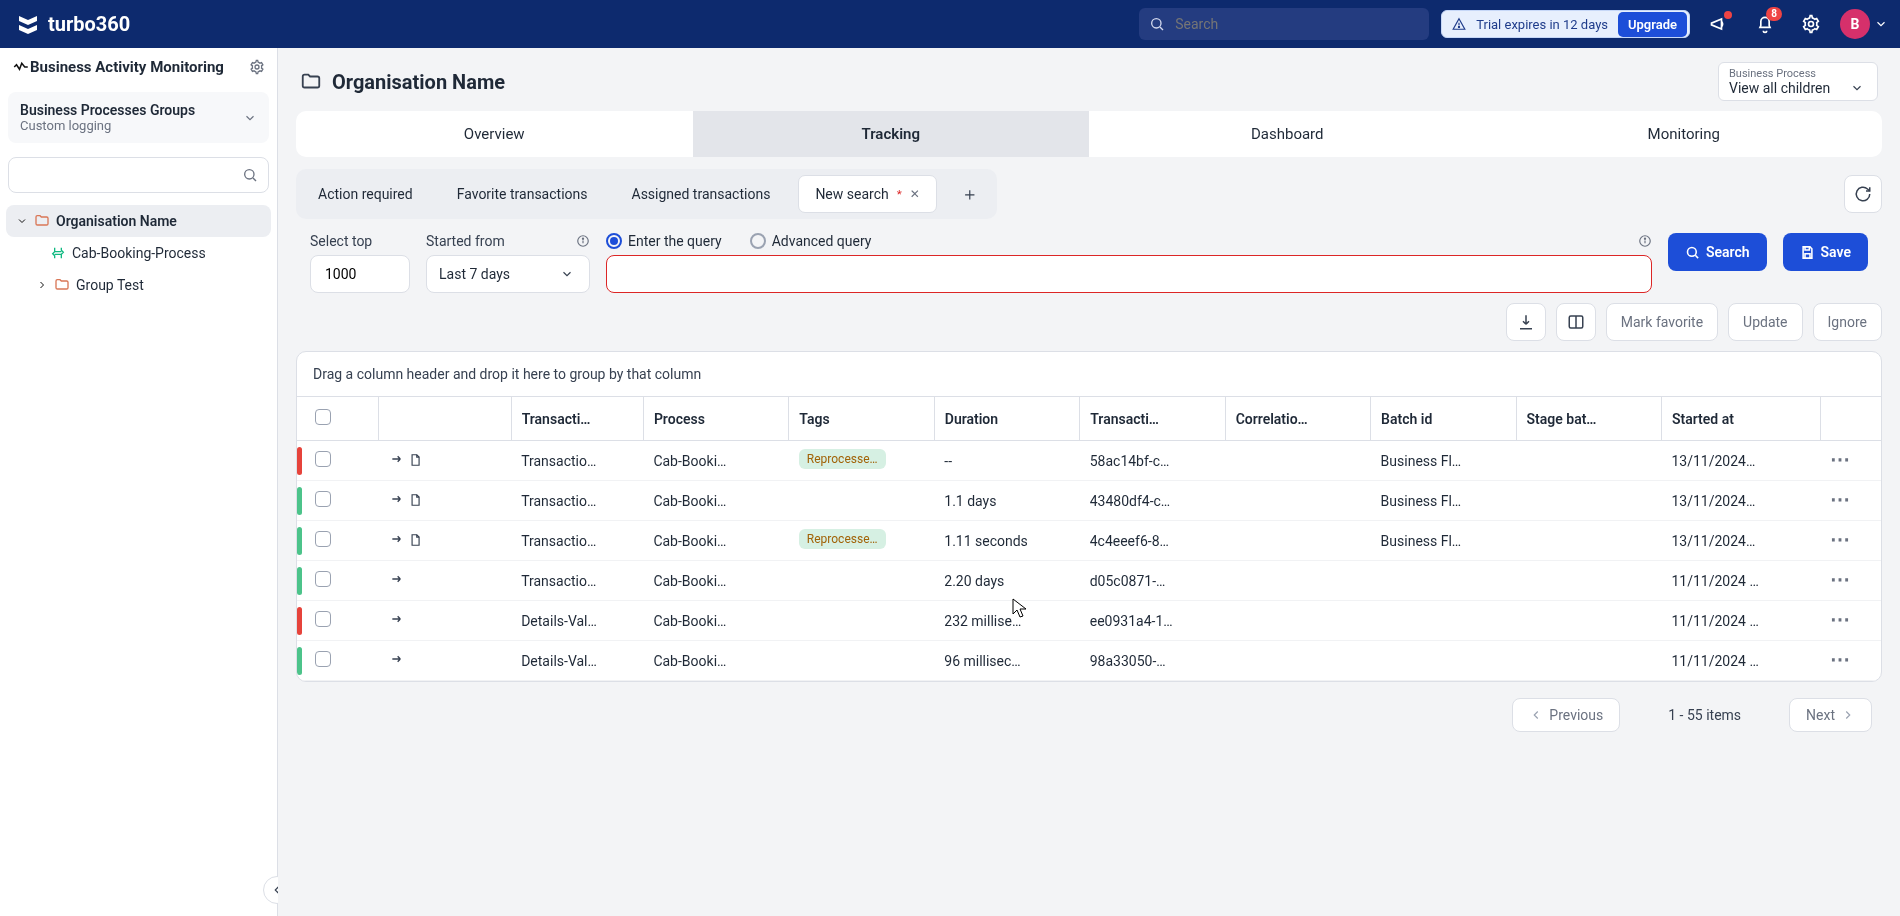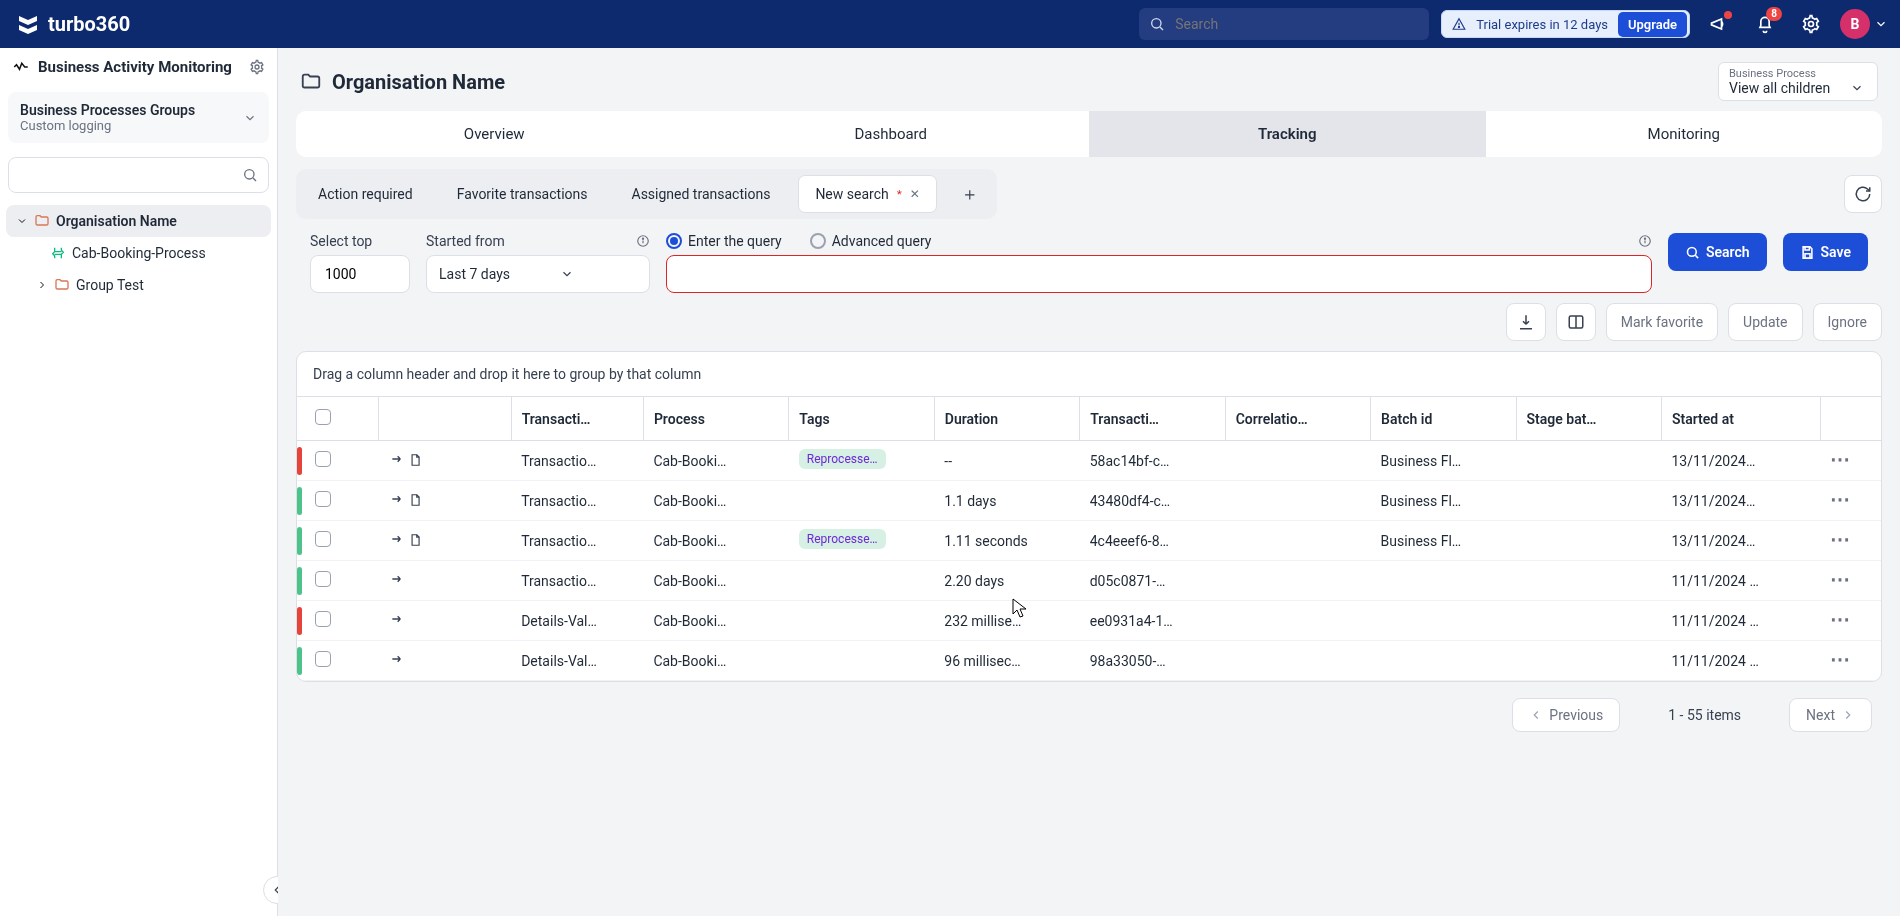--- a/index.html
+++ b/index.html
@@ -31,21 +31,21 @@
   .top-icon .badge{position:absolute;top:0;right:0;background:#ef4444;color:#fff;font-size:10px;border-radius:10px;padding:0 5px;line-height:14px;font-weight:700;}
   .avatar{width:30px;height:30px;background:#d6306b;border-radius:50%;display:flex;align-items:center;justify-content:center;font-weight:700;}
   .avatar-wrap{display:flex;align-items:center;gap:4px;cursor:pointer;}
 
   
   .layout{display:flex;height:868px;}
   .sidebar{width:278px;border-right:1px solid var(--border);display:flex;flex-direction:column;background:#fff;position:relative;}
   .main{flex:1;background:var(--bg);overflow:auto;position:relative;}
 
   
-  .side-hdr{display:flex;align-items:center;gap:8px;padding:10px 12px;font-weight:700;font-size:15px;}
+  .side-hdr{display:flex;align-items:center;gap:0;padding:10px 12px;font-weight:700;font-size:15px;}
   .side-hdr .spacer{flex:1;}
   .side-block{margin:6px 8px;background:#f7f8fa;border-radius:8px;padding:10px 12px;display:flex;align-items:center;cursor:pointer;}
   .side-block .txt{flex:1;}
   .side-block .sub{color:var(--muted);font-size:13px;}
   .side-search{margin:8px;border:1px solid var(--border);border-radius:8px;height:36px;display:flex;align-items:center;padding:0 10px;color:var(--muted);}
   .side-search input{border:none;outline:none;flex:1;font-size:14px;}
   .tree{padding:4px 6px;}
   .tree-item{display:flex;align-items:center;gap:6px;padding:8px 10px;border-radius:8px;cursor:pointer;font-size:14px;}
   .tree-item.active{background:#eceef2;font-weight:600;}
   .tree-child{padding-left:30px;}
@@ -99,21 +99,21 @@
   table{width:100%;border-collapse:collapse;table-layout:fixed;}
   th{text-align:left;padding:12px 10px;font-size:14px;font-weight:600;border-bottom:1px solid var(--border);white-space:nowrap;overflow:hidden;text-overflow:ellipsis;}
   th.sep{border-right:1px solid var(--border);}
   td{padding:8px 10px;font-size:14px;white-space:nowrap;overflow:hidden;text-overflow:ellipsis;border-bottom:1px solid #f1f2f4;}
   tr{height:40px;}
   .status-bar{width:5px;padding:0!important;}
   .sb{width:5px;height:28px;border-radius:3px;}
   .sb.g{background:var(--green);}
   .sb.r{background:var(--red);}
   .chk{width:16px;height:16px;border:1.5px solid #9aa2b1;border-radius:4px;display:inline-block;cursor:pointer;}
-  .tag{background:var(--green-pill);color:#6d28d9;border-radius:6px;padding:3px 8px;font-size:12px;display:inline-block;max-width:90px;overflow:hidden;text-overflow:ellipsis;}
+  .tag{background:var(--green-pill);color:#a16207;border-radius:6px;padding:3px 8px;font-size:12px;display:inline-block;max-width:90px;overflow:hidden;text-overflow:ellipsis;}
   .dots{color:var(--muted);font-size:20px;letter-spacing:1px;cursor:pointer;line-height:0.5;font-weight:700;}
   .arrow-ic{color:#374151;}
 
   
   .pager{display:flex;align-items:center;justify-content:flex-end;gap:48px;padding:16px 28px;}
   .pgbtn{border:1px solid var(--border);border-radius:8px;padding:8px 16px;color:var(--muted);background:#fff;display:flex;align-items:center;gap:6px;cursor:pointer;}
   .pg-info{color:#374151;}
 
   
   svg{flex:0 0 auto;}
@@ -252,22 +252,22 @@
           <span>View all children</span>
           <svg width="14" height="14" viewBox="0 0 24 24" fill="none" stroke="#374151" stroke-width="2">
               <path d="M6 9l6 6 6-6"></path>
             </svg>
         </div>
       </div>
     </div>
 
     <div class="main-tabs">
       <div class="main-tab">Overview</div>
+      <div class="main-tab active">Tracking</div>
       <div class="main-tab">Dashboard</div>
-      <div class="main-tab active">Tracking</div>
       <div class="main-tab">Monitoring</div>
     </div>
 
     <div class="sub-row">
       <div class="sub-tabs">
         <div class="sub-tab">Action required</div>
         <div class="sub-tab">Favorite transactions</div>
         <div class="sub-tab">Assigned transactions</div>
         <div class="sub-tab white">
           <span>New search</span>
@@ -293,21 +293,21 @@
       </div>
       <div class="field">
         <div class="flabel">
           <span>Started from</span>
           <svg width="14" height="14" viewBox="0 0 24 24" fill="none" stroke="#6b7280" stroke-width="2" style="margin-left:auto;cursor:pointer">
               <circle cx="12" cy="12" r="9"></circle>
               <line x1="12" y1="11" x2="12" y2="16"></line>
               <circle cx="12" cy="8" r="1" fill="#6b7280"></circle>
             </svg>
         </div>
-        <div class="ctrl sel" style="width:224px">
+        <div class="ctrl sel" style="width:164px">
           <span>Last 7 days</span>
           <svg width="14" height="14" viewBox="0 0 24 24" fill="none" stroke="#374151" stroke-width="2">
               <path d="M6 9l6 6 6-6"></path>
             </svg>
         </div>
       </div>
       <div class="field query-input">
         <div class="radio-row">
           <div class="radio sel">
               <span class="rb"></span>

